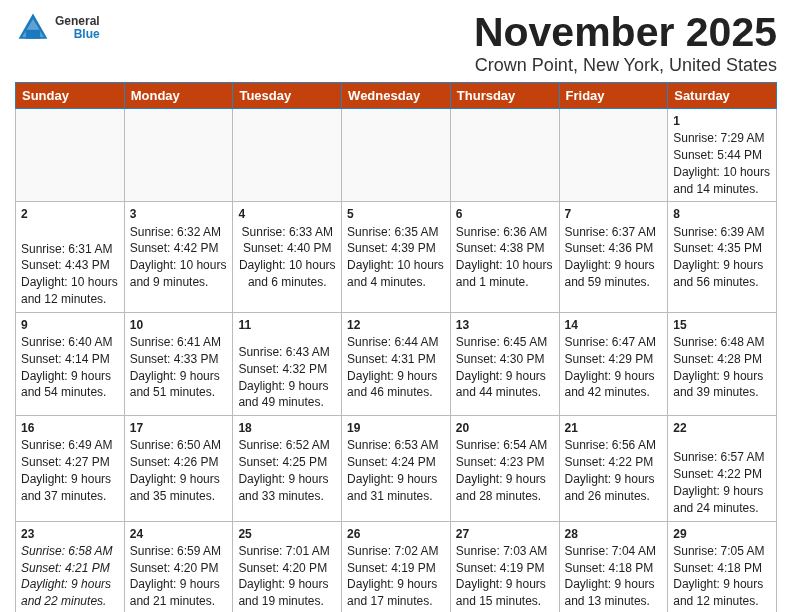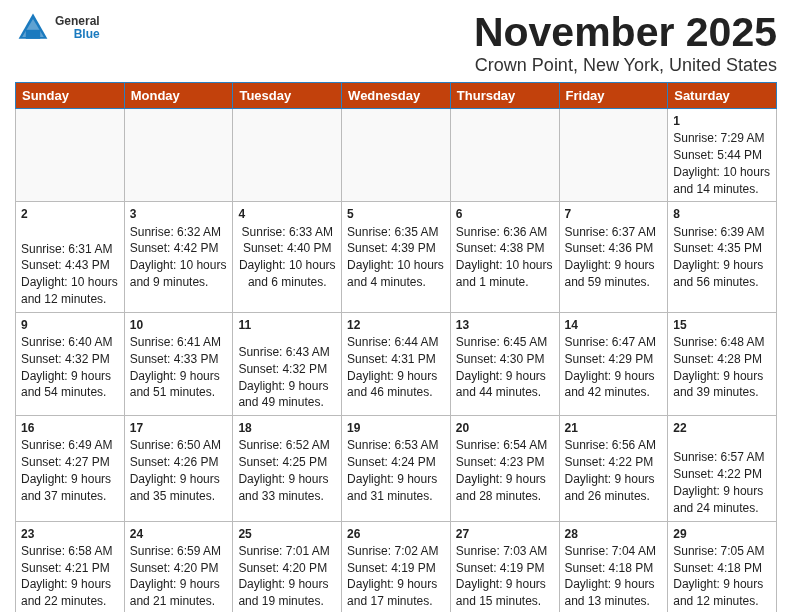--- a/index.html
+++ b/index.html
@@ -183,21 +183,21 @@
           <div class="day-info" style="white-space: pre-line;">Sunrise: 6:39 AM
 Sunset: 4:35 PM
 Daylight: 9 hours
 and 56 minutes.</div>
         </td>
       </tr>
       <tr>
         <td>
           <span class="day-num">9</span>
           <div class="day-info" style="white-space: pre-line;">Sunrise: 6:40 AM
-Sunset: 4:32 PM
+Sunset: 4:14 PM
 Daylight: 9 hours
 and 54 minutes.</div>
         </td>
         <td>
           <span class="day-num">10</span>
           <div class="day-info" style="white-space: pre-line;">Sunrise: 6:41 AM
 Sunset: 4:33 PM
 Daylight: 9 hours
 and 51 minutes.</div>
         </td>
@@ -284,21 +284,21 @@
           <span class="day-num">22</span>
           <div class="day-info" style="white-space: pre-line; margin-top: 13px;">Sunrise: 6:57 AM
 Sunset: 4:22 PM
 Daylight: 9 hours
 and 24 minutes.</div>
         </td>
       </tr>
       <tr>
         <td>
           <span class="day-num">23</span>
-          <div class="day-info" style="white-space: pre-line;">Sunrise: 6:58 AM
+          <div class="day-info" style="white-space: pre-line; font-style: italic;">Sunrise: 6:58 AM
 Sunset: 4:21 PM
 Daylight: 9 hours
 and 22 minutes.</div>
         </td>
         <td>
           <span class="day-num">24</span>
           <div class="day-info" style="white-space: pre-line;">Sunrise: 6:59 AM
 Sunset: 4:20 PM
 Daylight: 9 hours
 and 21 minutes.</div>

